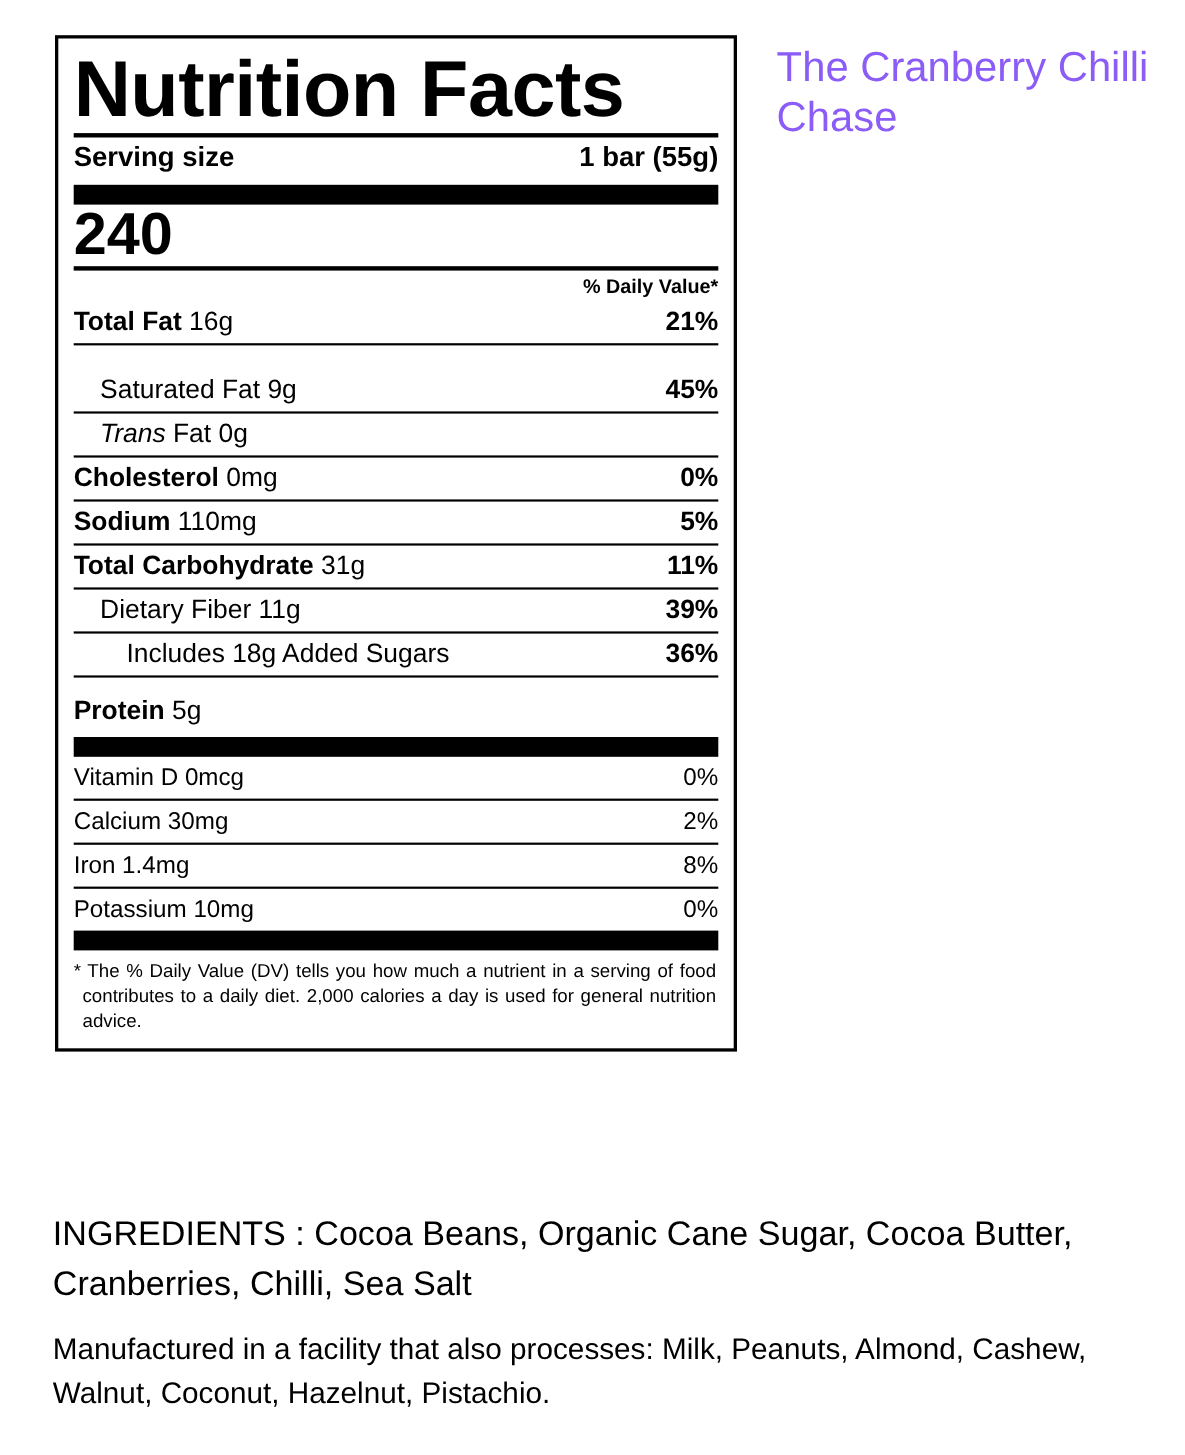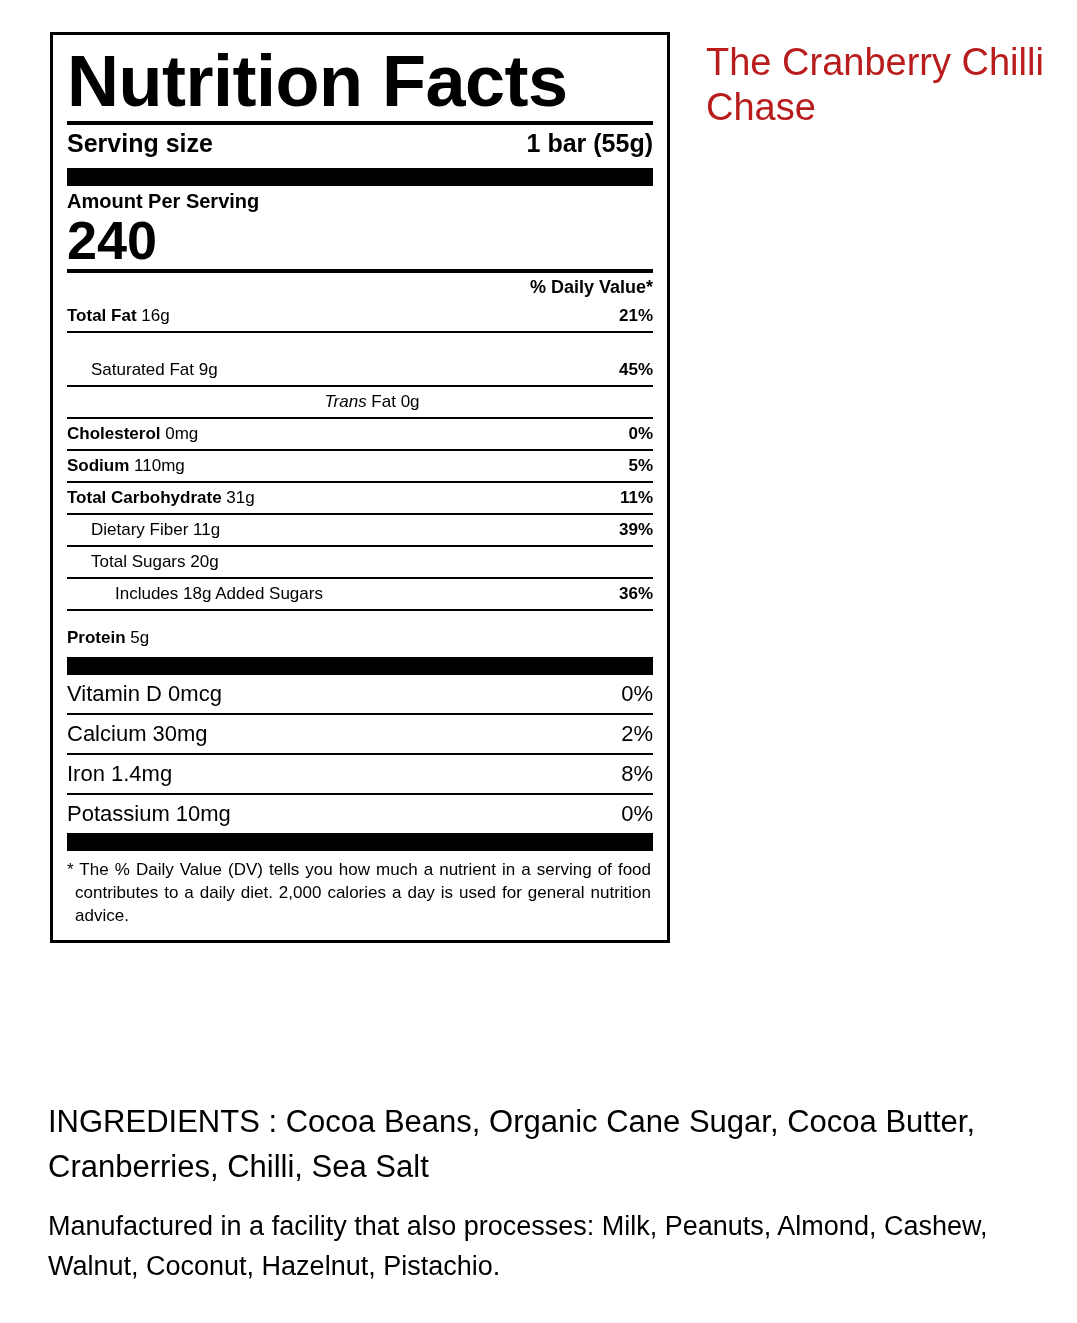--- a/index.html
+++ b/index.html
@@ -70,21 +70,21 @@
   .cal-value { font-size: 54px; font-weight: bold; line-height: 1; }
 
   .dv-head {
     text-align: right;
     font-size: 18px;
     font-weight: bold;
     padding: 4px 0 3px 0;
   }
 
   .nutrient {
-    font-size: 17px;
+    font-size: 24px;
     padding: 5px 0 5px 0;
   }
   .nutrient .name b { font-weight: bold; }
   .nutrient .pct { font-weight: bold; }
   .indent1 { padding-left: 24px; }
   .indent2 { padding-left: 48px; }
 
   .vitamin {
     font-size: 22px;
     padding: 6px 0 6px 0;
@@ -100,21 +100,21 @@
   }
 
   
   .product-name {
     position: absolute;
     left: 706px;
     top: 40px;
     width: 350px;
     font-size: 38px;
     line-height: 1.18;
-    color: #b91c1c;
+    color: #8b5cf6;
   }
 
   
   .bottom {
     position: absolute;
     left: 48px;
     top: 1100px;
     width: 985px;
   }
   .ingredients {
@@ -136,62 +136,57 @@
   <div class="nf-title">Nutrition Facts</div>
   <div class="rule-med"></div>
 
   <div class="row serving-row">
     <span>Serving size</span>
     <span class="val">1 bar (55g)</span>
   </div>
 
   <div class="rule-black-band"></div>
 
-  <div class="amount-label">Amount Per Serving</div>
 
   <div class="cal-row">
     <span class="cal-value">240</span>
   </div>
 
   <div class="rule-med"></div>
 
   <div class="dv-head">% Daily Value*</div>
 
   <div id="nutrient-list">
       <div class="row nutrient" style="border-bottom: 2px solid rgb(0, 0, 0);">
         <span class="name"><b>Total Fat</b><span> 16g</span></span>
         <span class="pct">21%</span>
       </div>
       <div class="row nutrient indent1" style="border-bottom: 2px solid rgb(0, 0, 0); margin-top: 22px;">
         <span class="name"><span>Saturated Fat</span><span> 9g</span></span>
         <span class="pct">45%</span>
       </div>
-      <div class="row nutrient indent1" style="border-bottom: 2px solid rgb(0, 0, 0); justify-content: center;">
+      <div class="row nutrient indent1" style="border-bottom: 2px solid rgb(0, 0, 0);">
         <span class="name"><span style="font-style: italic;">Trans</span><span> Fat 0g</span></span>
         <span class="pct"></span>
       </div>
       <div class="row nutrient" style="border-bottom: 2px solid rgb(0, 0, 0);">
         <span class="name"><b>Cholesterol</b><span> 0mg</span></span>
         <span class="pct">0%</span>
       </div>
       <div class="row nutrient" style="border-bottom: 2px solid rgb(0, 0, 0);">
         <span class="name"><b>Sodium</b><span> 110mg</span></span>
         <span class="pct">5%</span>
       </div>
       <div class="row nutrient" style="border-bottom: 2px solid rgb(0, 0, 0);">
         <span class="name"><b>Total Carbohydrate</b><span> 31g</span></span>
         <span class="pct">11%</span>
       </div>
       <div class="row nutrient indent1" style="border-bottom: 2px solid rgb(0, 0, 0);">
         <span class="name"><span>Dietary Fiber</span><span> 11g</span></span>
         <span class="pct">39%</span>
-      </div>
-      <div class="row nutrient indent1" style="border-bottom: 2px solid rgb(0, 0, 0);">
-        <span class="name"><span>Total Sugars</span><span> 20g</span></span>
-        <span class="pct"></span>
       </div>
       <div class="row nutrient indent2" style="border-bottom: 2px solid rgb(0, 0, 0);">
         <span class="name"><span>Includes 18g Added Sugars</span></span>
         <span class="pct">36%</span>
       </div>
       <div class="row nutrient" style="border-bottom: none; margin-top: 12px;">
         <span class="name"><b>Protein</b><span> 5g</span></span>
         <span class="pct"></span>
       </div>
     </div>

